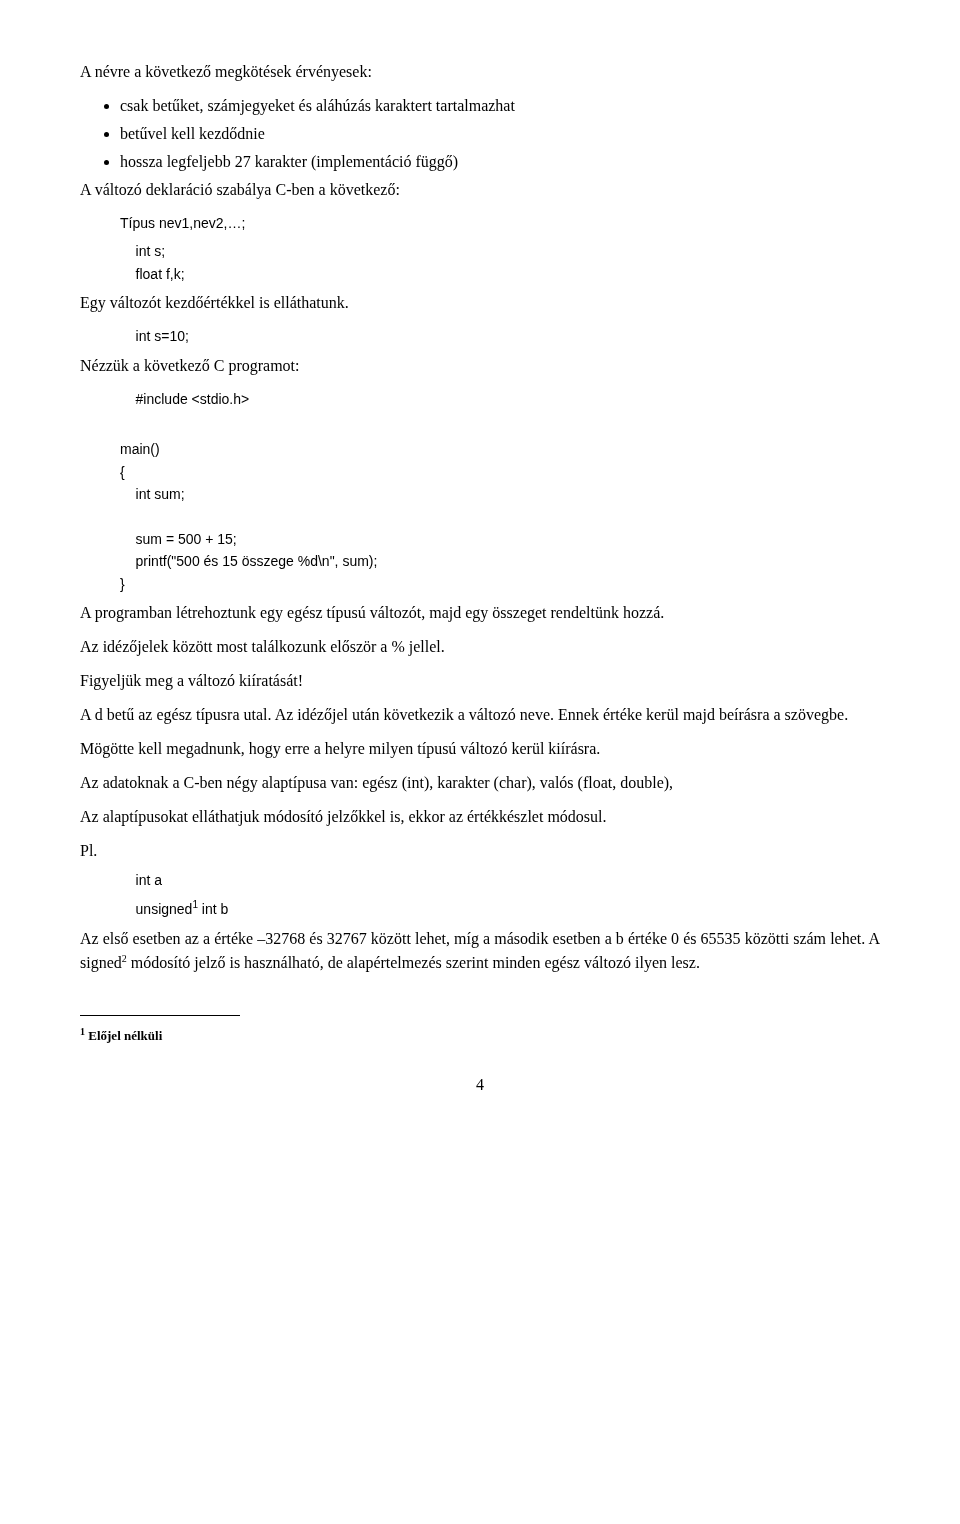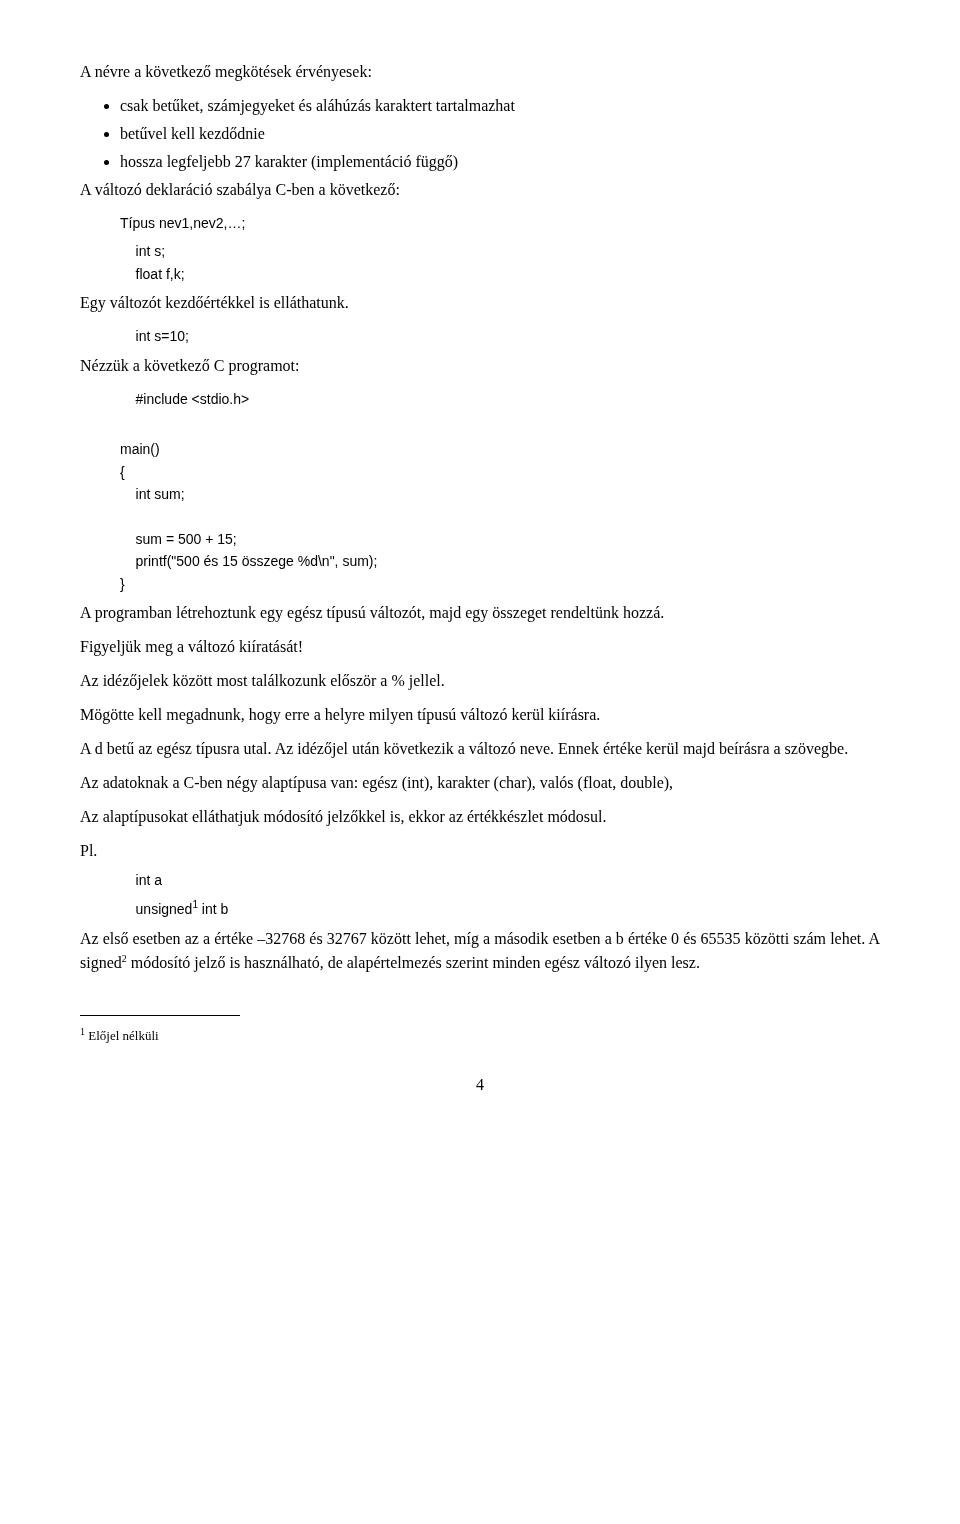--- a/index.html
+++ b/index.html
@@ -51,20 +51,21 @@
       border: none;
       border-top: 1px solid #000;
       width: 160px;
       margin-top: 40px;
       margin-bottom: 8px;
     }
 
     .footnotes {
       font-size: 13px;
       line-height: 1.5;
+      font-weight: bold;
     }
 
     .footnotes p {
       margin-bottom: 2px;
       text-align: left;
     }
 
     .page-number {
       text-align: center;
       margin-top: 30px;
@@ -109,28 +110,28 @@
   <div class="code-block">
 main()
 {
     int sum;
 
     sum = 500 + 15;
     printf("500 és 15 összege %d\n", sum);
 }</div>
 
   <p>A programban létrehoztunk egy egész típusú változót, majd egy összeget rendeltünk hozzá.</p>
+  <p>Az idézőjelek között most találkozunk először a % jellel.</p>
   <p>Figyeljük meg a változó kiíratását!</p>
-  <p>Az idézőjelek között most találkozunk először a % jellel.</p>
-  <p>Mögötte kell megadnunk, hogy erre a helyre milyen típusú változó kerül kiírásra.</p>
   <p>
     <span>A d betű az egész típusra utal.</span>
     <span>Az idézőjel után következik a változó neve.</span>
     <span>Ennek értéke kerül majd beírásra a szövegbe.</span>
   </p>
+  <p>Mögötte kell megadnunk, hogy erre a helyre milyen típusú változó kerül kiírásra.</p>
 
   <p>Az adatoknak a C-ben négy alaptípusa van: egész (int), karakter (char), valós (float, double),</p>
   <p>Az alaptípusokat elláthatjuk módosító jelzőkkel is, ekkor az értékkészlet módosul.</p>
 
   <p class="label-pl">Pl.</p>
   <div class="code-block">    int a</div>
   <div class="code-block">    unsigned<sup>1</sup> int b</div>
 
   <p>
     <span>Az első esetben az a értéke –32768 és 32767 között lehet, míg a második esetben a b értéke 0 és 65535 közötti szám lehet.</span>

